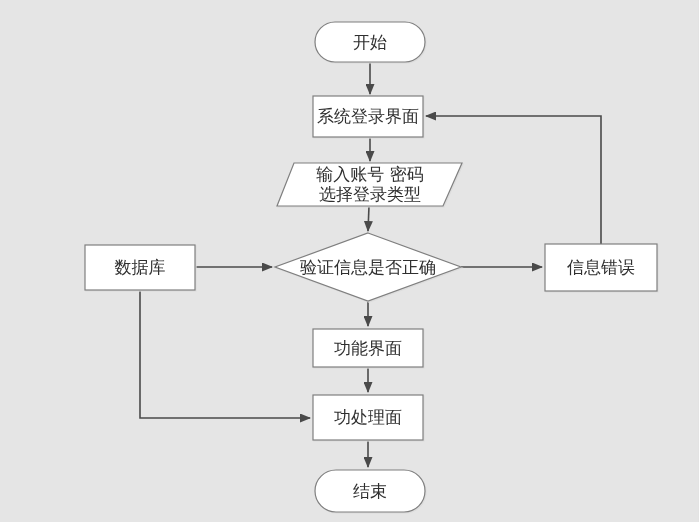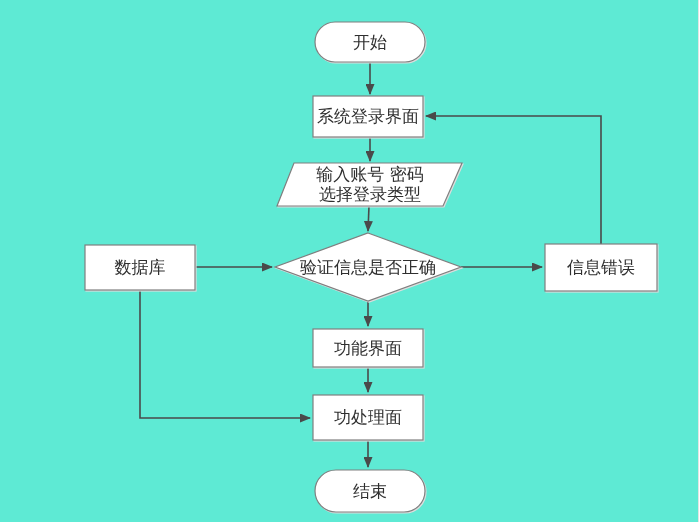--- a/index.html
+++ b/index.html
@@ -4,21 +4,21 @@
 <style>
   html, body {
     margin: 0;
     padding: 0;
     background: #ffffff;
   }
   #canvas {
     position: relative;
     width: 699px;
     height: 522px;
-    background: #5eead4;
+    background: #e5e5e5;
     border-right: 1px solid #e3e3e3;
     box-sizing: border-box;
     overflow: hidden;
   }
   svg { display: block; }
   .shape {
     fill: #ffffff;
     stroke: #7f7f7f;
     stroke-width: 1.2;
     filter: drop-shadow(1.5px 1.5px 0px #dcdcdc);

